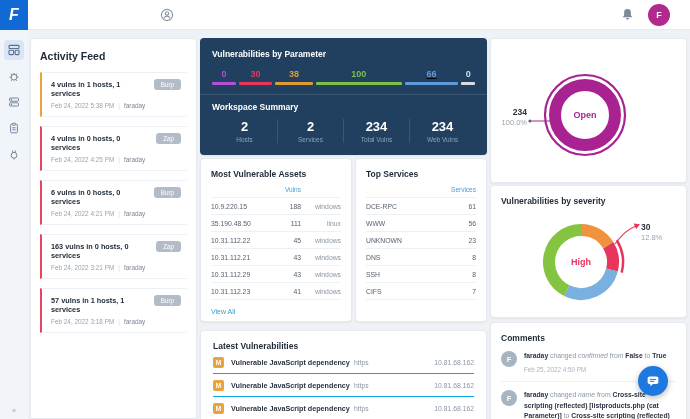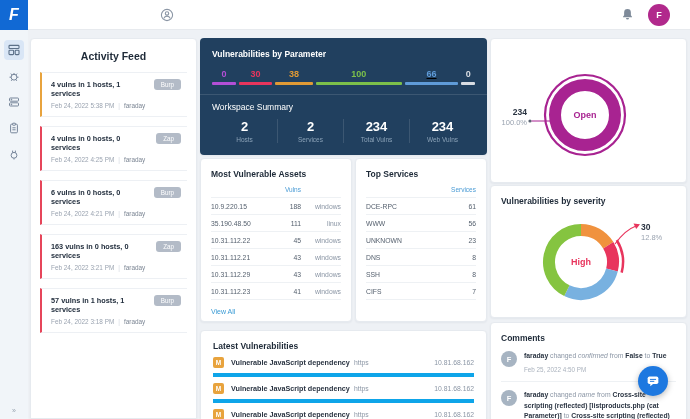--- a/index.html
+++ b/index.html
@@ -33,41 +33,41 @@
   .side-expand { position:absolute; bottom:5px; left:0; width:28px; text-align:center;
                  color:#9aa5b1; font-size:7px; cursor:pointer; }
 
   
   .card { position:absolute; background:#fff; border:1px solid #e6eaef; border-radius:4px;
           box-shadow:0 1px 2px rgba(16,36,64,.05); }
   .card-title { font-size:8.5px; font-weight:bold; color:#1e2a38; }
 
   
   .feed { left:30px; top:38px; width:167px; height:381px; border-radius:4px 4px 0 0; padding:11px 9px; }
-  .feed .card-title { font-size:10.5px; margin-bottom:10px;text-align:center; }
+  .feed .card-title { font-size:10.5px; margin-bottom:10px; }
   .feed-item { position:relative; background:#fff; border-top:1px solid #edf0f4; border-bottom:1px solid #edf0f4;
                border-left:2px solid #e6455a; padding:7px 8px 7px 9px; margin-bottom:9px; cursor:pointer; }
   .feed-item .fi-text { font-size:7.3px; font-weight:bold; color:#232f3e; padding-right:28px; }
   .feed-item .fi-meta { margin-top:4px; font-size:6.4px; color:#9aa3b0; }
   .feed-item .fi-meta .sep { margin:0 4px; color:#d4d9e0; }
   .feed-item .fi-meta .fi-user { color:#7c8694; }
   .feed-badge { position:absolute; top:6px; right:6px; background:#b3bbc7; color:#fff;
                 font-size:6.3px; padding:2px 7px; border-radius:3px; }
 
   
   .dark-panel { left:200px; top:38px; width:287px; height:117px; background:#21405f;
                 border:none; padding:11px 12px; }
   .dark-panel .card-title { color:#fff; }
   .sev-bar { display:flex; margin-top:10px; }
   .sev-seg { display:flex; flex-direction:column; align-items:center; margin-right:3px; min-width:8px; }
   .sev-seg:last-child { margin-right:0; }
   .seg-num { font-size:9px; font-weight:bold; }
   .seg-line { width:100%; height:3px; border-radius:1px; margin-top:3px; }
   .dark-divider { height:1px; background:rgba(255,255,255,.12); margin:9px -12px 7px; }
-  .ws-title { color:#fff; font-size:8.5px; font-weight:normal; margin-bottom:7px; }
+  .ws-title { color:#fff; font-size:8.5px; font-weight:bold; margin-bottom:7px; }
   .stats { display:flex; }
   .stat { flex:1; text-align:center; border-left:1px solid rgba(255,255,255,.12); }
   .stat:first-child { border-left:none; }
   .stat-val { color:#fff; font-size:13px; font-weight:bold; }
   .stat-lbl { color:#8ba2b8; font-size:6.5px; margin-top:2px; }
 
   
   .assets { left:200px; top:158px; width:152px; height:164px; padding:10px; }
   .services { left:355px; top:158px; width:132px; height:164px; padding:10px; }
   .thead { display:flex; justify-content:flex-end; font-size:6.5px; color:#4a9bd5;
@@ -78,21 +78,21 @@
   .trow .c-vulns { width:22px; text-align:right; }
   .trow .c-os { width:40px; text-align:right; color:#8b96a5; }
   .thead .h-vulns { width:22px; text-align:right; }
   .thead .h-os-pad { width:40px; }
   .trow .c-name { flex:1; }
   .trow .c-count { width:20px; text-align:right; }
   .view-all { display:inline-block; margin-top:7px; font-size:7px; color:#3a9bd5; cursor:pointer; }
 
   
   .latest { left:200px; top:330px; width:287px; height:95px; padding:10px 12px; }
-  .lv-row { display:flex; align-items:center; padding:5.5px 0; border-bottom:4px solid #0ea5e9; cursor:pointer; }
+  .lv-row { display:flex; align-items:center; padding:5.5px 0; border-bottom:1px solid #0ea5e9; cursor:pointer; }
   .lv-badge { width:11px; height:11px; background:#e8a33d; border-radius:2px; color:#fff;
               font-size:6.5px; font-weight:bold; display:flex; align-items:center; justify-content:center;
               margin-right:7px; flex:0 0 auto; }
   .lv-name { flex:1; font-size:7.2px; font-weight:bold; color:#2a3442; }
   .lv-service { width:58px; font-size:6.8px; color:#8b96a5; }
   .lv-target { width:62px; text-align:right; font-size:6.8px; color:#8b96a5; }
 
   
   .status-card { left:490px; top:38px; width:197px; height:145px; padding:10px; overflow:hidden; }
   .sevchart-card { left:490px; top:185px; width:197px; height:133px; padding:10px; overflow:hidden; }

